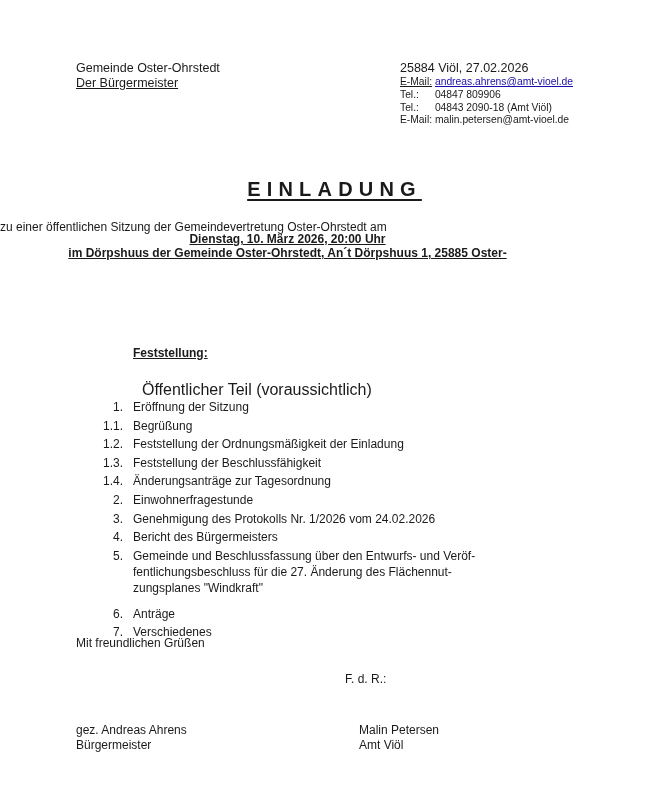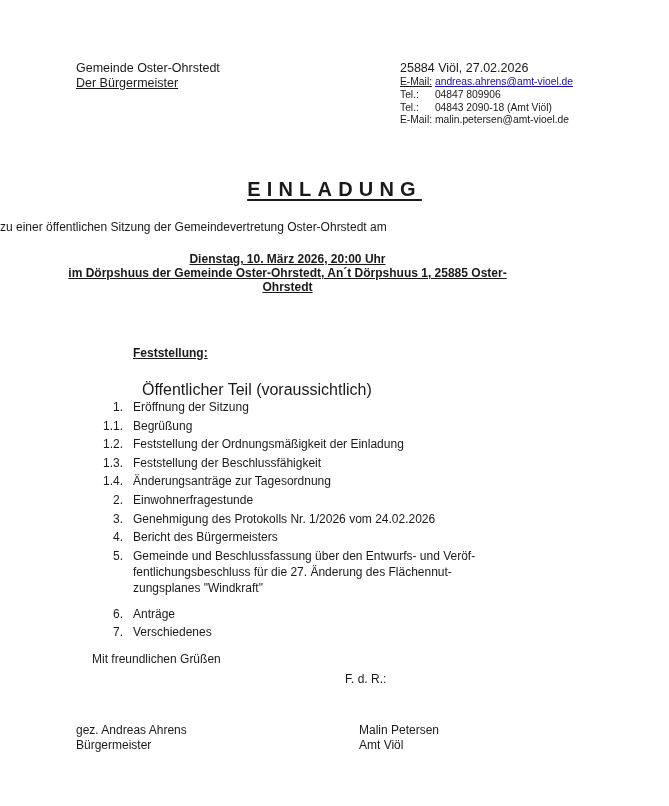--- a/index.html
+++ b/index.html
@@ -38,42 +38,42 @@
       font-weight: bold;
       letter-spacing: 6.2px;
       text-decoration: underline;
       text-decoration-thickness: 2px;
       text-underline-offset: 3px;
     }
 
     .intro { left: 0; width: 669px; top: 220px; font-size: 12px; }
 
     .when {
-      left: 0; width: 575px; top: 252px;
+      left: 0; width: 575px; top: 232px;
       text-align: center;
       font-weight: bold;
       font-size: 12px;
       line-height: 14px;
       white-space: normal;
     }
     .when div { text-decoration: underline; }
 
     
     .agenda-head { left: 133px; top: 346px; font-weight: bold; text-decoration: underline; font-size: 12px; }
     .public { left: 142px; top: 381px; font-weight: normal; font-size: 16px; }
 
     .agenda { left: 0; top: 398px; width: 669px; white-space: normal; }
     .row { position: relative; height: 18.6px; font-size: 12px; line-height: 18.6px; }
     .row.multi { height: 58px; line-height: 18.6px; }
     .num { position: absolute; right: calc(669px - 123px); text-align: right; }
     .txt { position: absolute; left: 133px; width: 380px; white-space: normal; line-height: 18.6px; }
     .row.multi .txt { line-height: 16.2px; padding-top: 1px; }
 
     
-    .greet { left: 76px; top: 652px; font-size: 12px; margin-left: 16px; }
+    .greet { left: 76px; top: 636px; font-size: 12px; }
     .fdr { left: 345px; top: 672px; font-size: 12px; }
     .sig1 { left: 76px; top: 723px; font-size: 12px; line-height: 15px; }
     .sig2 { left: 359px; top: 723px; font-size: 12px; line-height: 15px; }
   </style>
 </head>
 <body>
 
 <div class="abs sender">
   <div>Gemeinde Oster-Ohrstedt</div>
   <div class="u">Der Bürgermeister</div>
@@ -99,21 +99,20 @@
   </div>
 </div>
 
 <div class="abs title">EINLADUNG</div>
 
 <div class="abs intro">zu einer öffentlichen Sitzung der Gemeindevertretung Oster-Ohrstedt am</div>
 
 <div class="abs when">
   <div>Dienstag, 10. März 2026, 20:00 Uhr</div>
   <div>im Dörpshuus der Gemeinde Oster-Ohrstedt, An´t Dörpshuus 1, 25885 Oster-</div>
-  <div>Ohrstedt</div>
 </div>
 
 <div class="abs agenda-head">Feststellung:</div>
 <div class="abs public">Öffentlicher Teil (voraussichtlich)</div>
 
 <div class="abs agenda">
   <div class="row">
     <span class="num">1.</span>
     <span class="txt">Eröffnung der Sitzung</span>
   </div>

